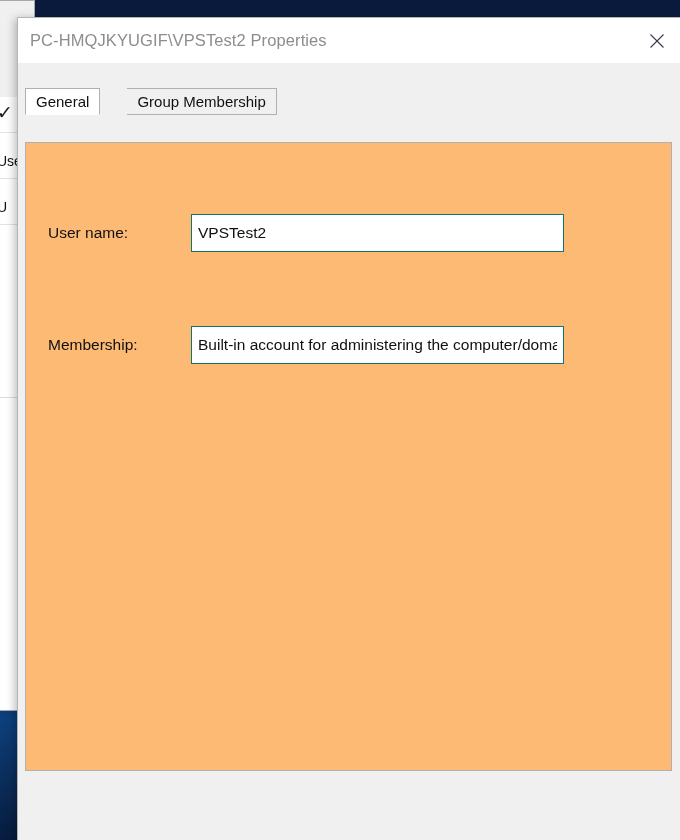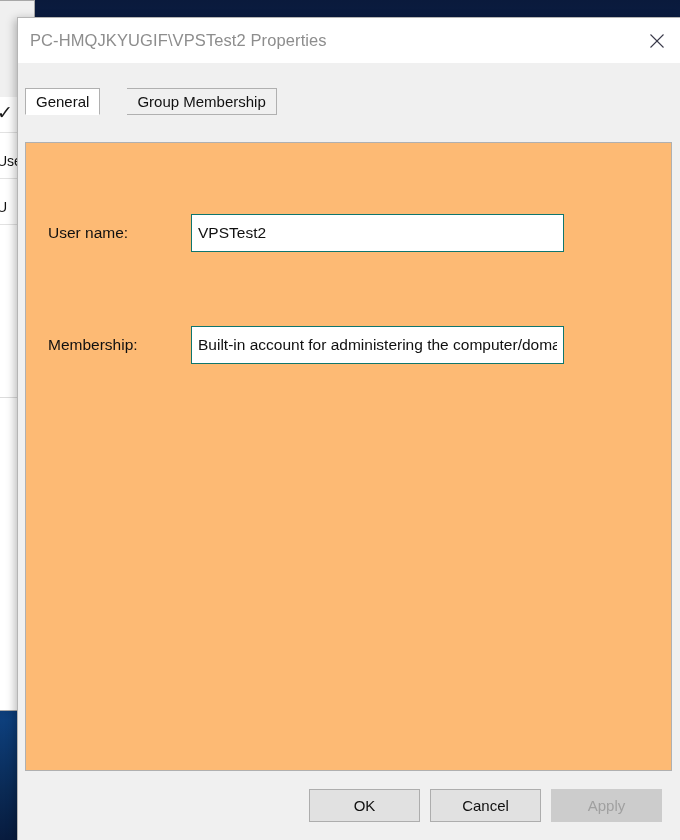--- a/index.html
+++ b/index.html
@@ -325,21 +325,16 @@
 
 
           <div class="field-row" style="top:183px;">
             <div class="field-label">Membership:</div>
             <input class="field-input" type="text" value="Built-in account for administering the computer/domain" style="">
           </div>
 
         </div>
       </div>
 
-      <div class="footer">
-        <button class="btn">OK</button>
-        <button class="btn">Cancel</button>
-        <button class="btn disabled" disabled="">Apply</button>
-      </div>
 
     </div>
   </div>
 </div>
 
 </body></html>

